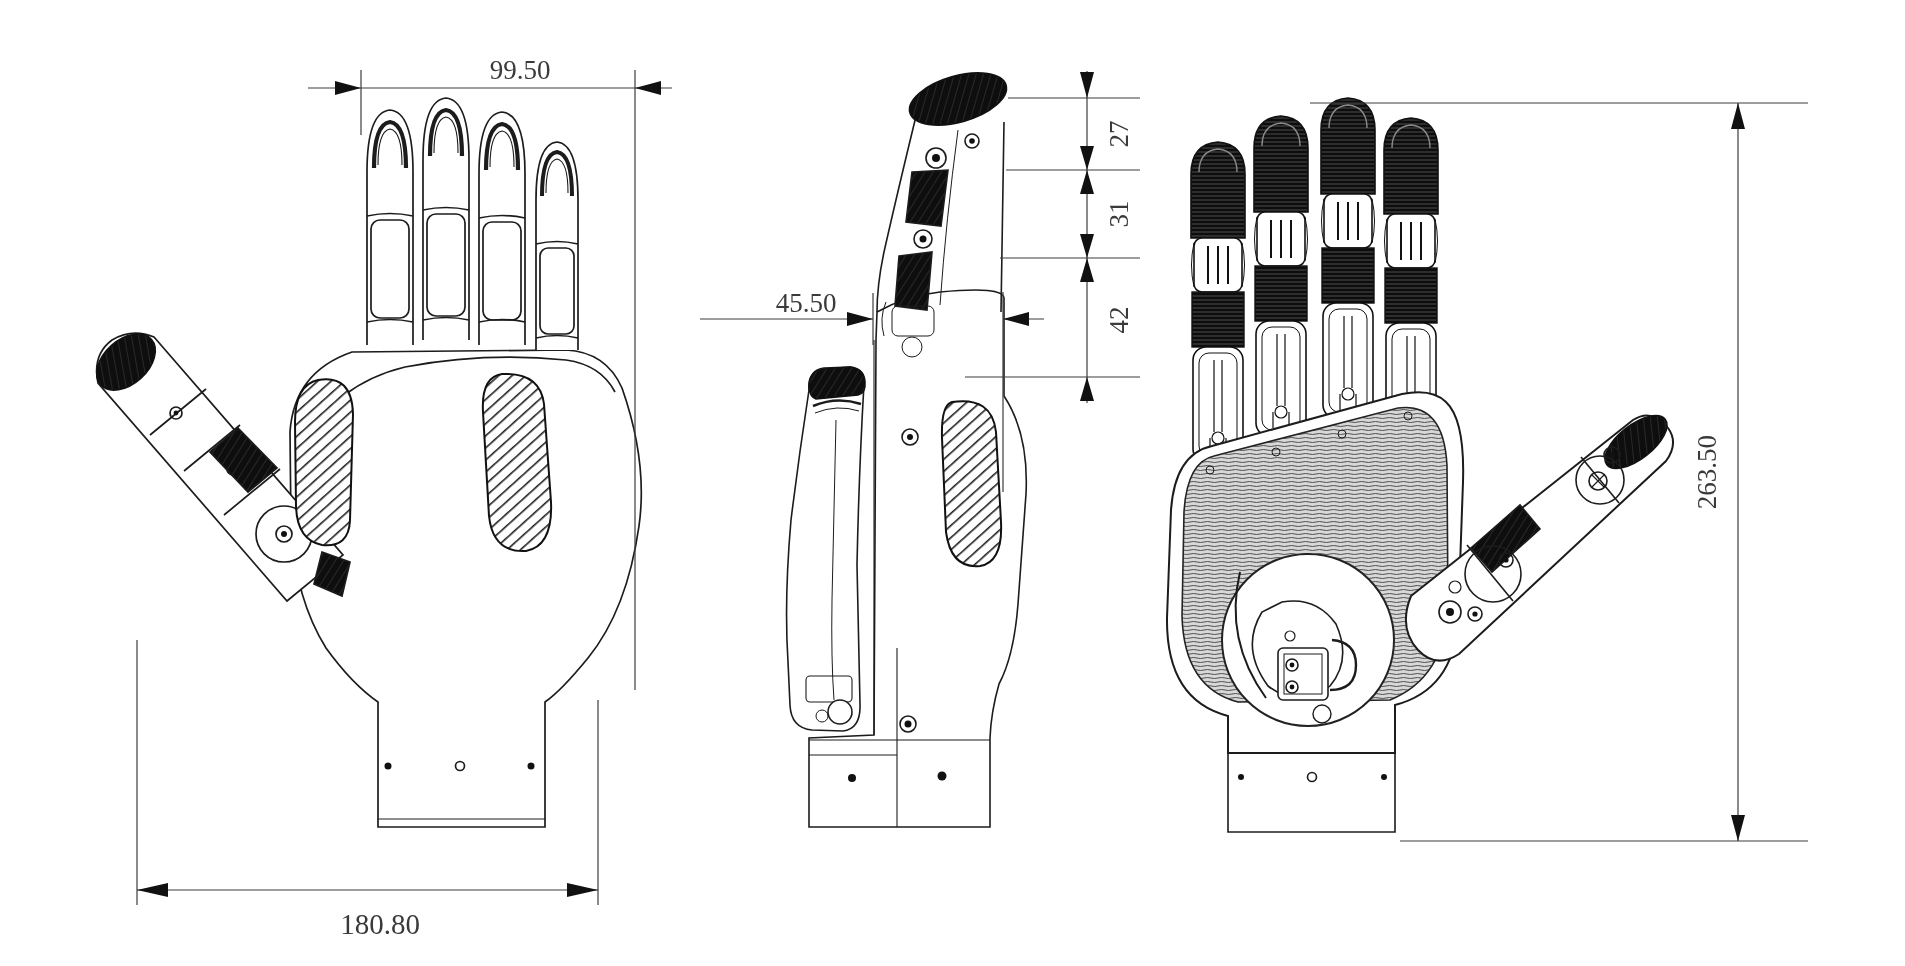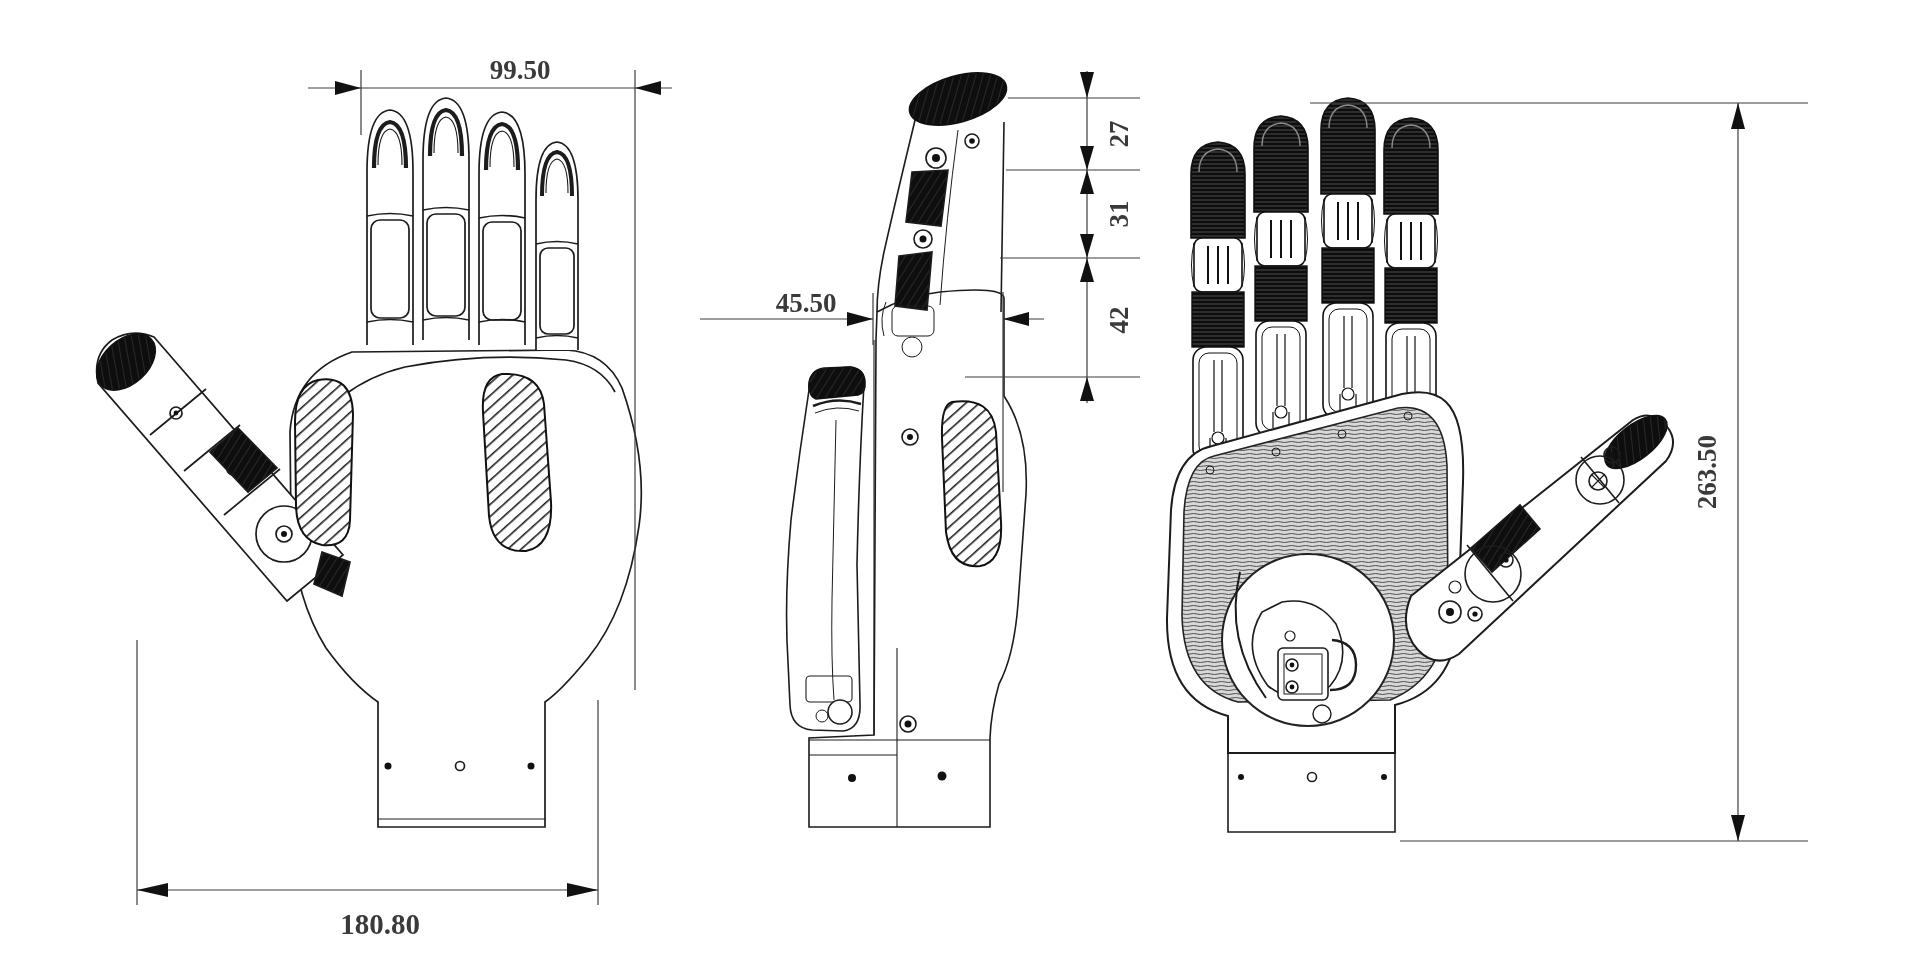--- a/index.html
+++ b/index.html
@@ -1,17 +1,17 @@
 <!DOCTYPE html>
 <html><head>
 <meta charset="utf-8">
 <style>
   html,body{margin:0;padding:0;background:#ffffff;}
   #stage{position:relative;width:1905px;height:966px;background:#ffffff;overflow:hidden;
-         font-family:"Liberation Serif", serif;font-weight:bold;}
+         font-family:"Liberation Serif", serif;}
   svg{position:absolute;left:0;top:0;}
   .dimtxt{font-family:"Liberation Serif", serif;fill:#3a3a3a;}
 </style>
 </head>
 <body>
 
 <div id="stage">
 <svg width="1905" height="966" viewBox="0 0 1905 966">
   <defs>
 

